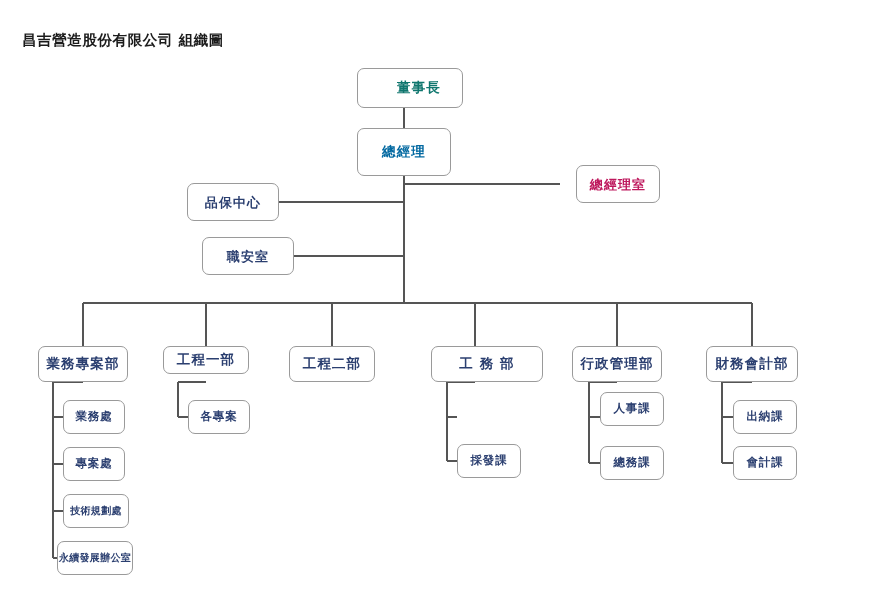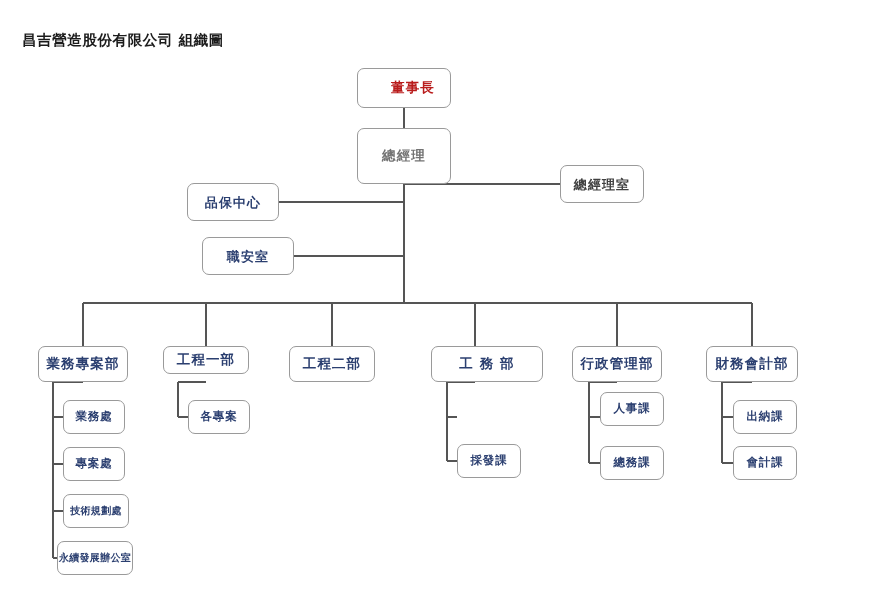--- a/index.html
+++ b/index.html
@@ -112,28 +112,28 @@
       <path d="M589,417 L600,417"></path>
       <path d="M589,463 L600,463"></path>
 
       <path d="M722,382 L722,463"></path>
       <path d="M722,382 L752,382"></path>
       <path d="M722,417 L733,417"></path>
       <path d="M722,463 L733,463"></path>
     </g>
   </svg>
 
-  <div class="node level-exec" style="left: 357px; top: 68px; width: 94px; height: 40px; border-color: rgb(154, 154, 154); color: #b91c1c; padding-left: 18px;">
+  <div class="node level-exec" style="left: 357px; top: 68px; width: 106px; height: 40px; border-color: rgb(154, 154, 154); color: #0f766e; padding-left: 18px;">
       <span>董事長</span>
     </div>
-  <div class="node level-exec" style="left: 357px; top: 128px; width: 94px; height: 56px; border-color: rgb(154, 154, 154); color: #737373;">
+  <div class="node level-exec" style="left: 357px; top: 128px; width: 94px; height: 48px; border-color: rgb(154, 154, 154); color: #0369a1;">
       <span>總經理</span>
     </div>
 
-  <div class="node level-staff" style="left: 560px; top: 165px; width: 84px; height: 38px; border-color: rgb(154, 154, 154); color: #404040;">
+  <div class="node level-staff" style="left: 576px; top: 165px; width: 84px; height: 38px; border-color: rgb(154, 154, 154); color: #be185d;">
       <span>總經理室</span>
     </div>
   <div class="node level-staff" style="left: 187px; top: 183px; width: 92px; height: 38px; border-color: rgb(154, 154, 154); color: rgb(43, 63, 112);">
       <span>品保中心</span>
     </div>
   <div class="node level-staff" style="left: 202px; top: 237px; width: 92px; height: 38px; border-color: rgb(154, 154, 154); color: rgb(43, 63, 112);">
       <span>職安室</span>
     </div>
 
   <div class="node level-dept" style="left: 38px; top: 346px; width: 90px; height: 36px; border-color: rgb(154, 154, 154); color: rgb(43, 63, 112);">

